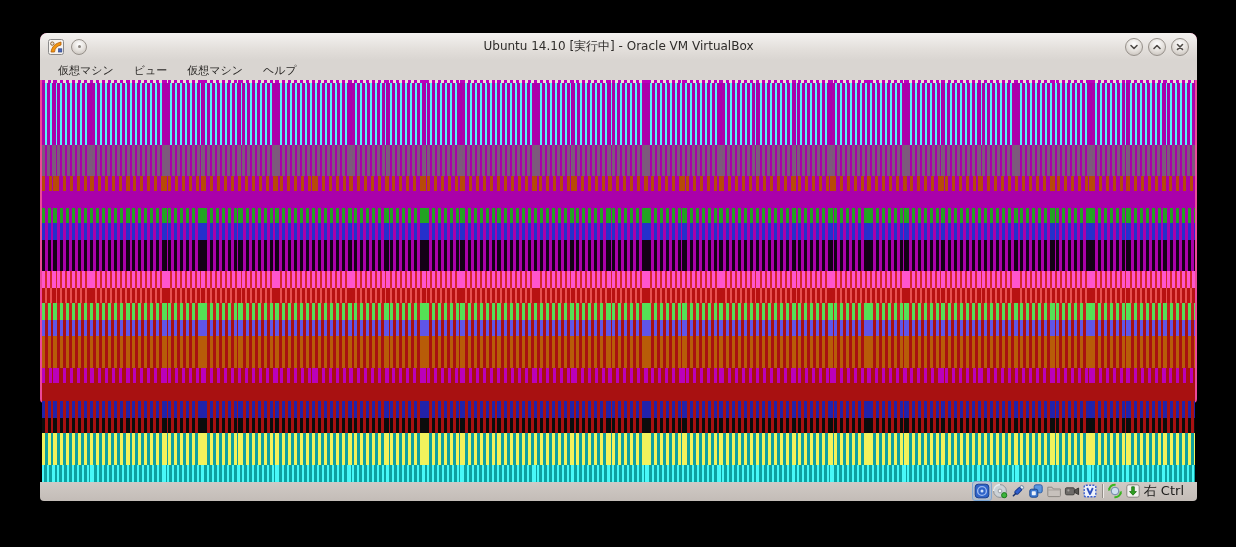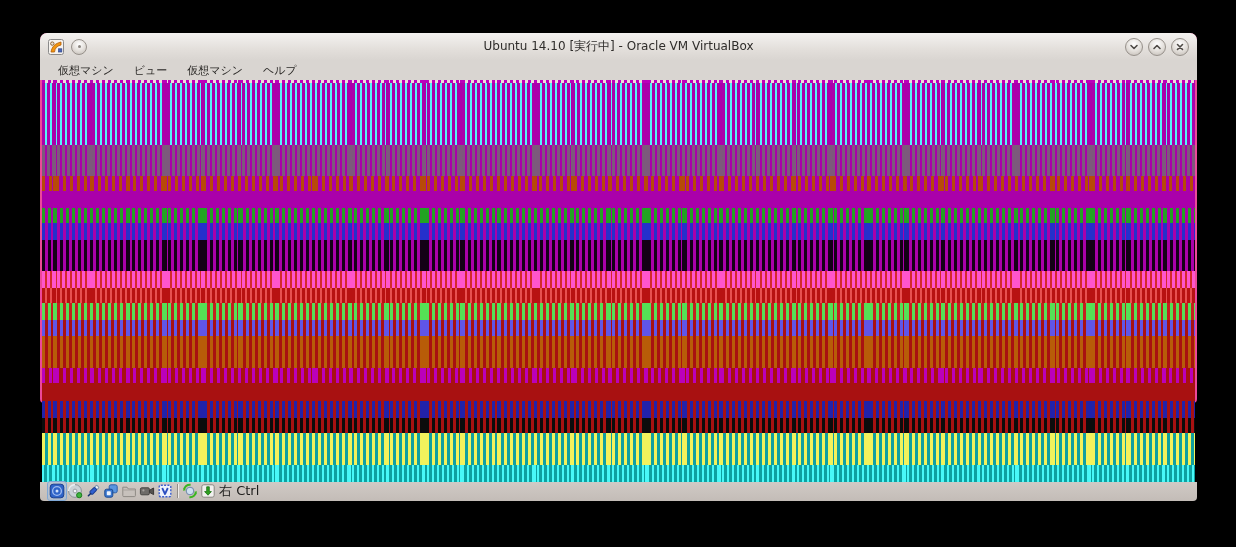--- a/index.html
+++ b/index.html
@@ -44,21 +44,21 @@
 
   
   .screen {
     flex:0 0 402px; height:402px; margin:0 2px; overflow:hidden;
     background:#aa00aa; display:flex; flex-direction:column;
   }
   .band { width:100%; }
 
   
   .statusbar {
-    flex:1; display:flex; align-items:center; 
+    flex:1; display:flex; align-items:center; justify-content:flex-end;
     padding:0 13px 1px 8px;
     background:linear-gradient(#d0cac5,#c3bcb7); border-radius:0 0 4px 4px;
   }
   .sicon { width:18px; height:18px; display:inline-flex; align-items:center;
            justify-content:center; border-radius:2px; }
   .sicon.active { outline:1px solid #7fa8d6; background:rgba(150,190,235,.38); }
   .vsep { width:1px; height:14px; background:#938d88; box-shadow:1px 0 0 #efece9; margin:0 3px; }
   .hostkey { font-size:13px; color:#1d1c1b; margin-left:2px; white-space:nowrap; }
 </style>
 </head>

